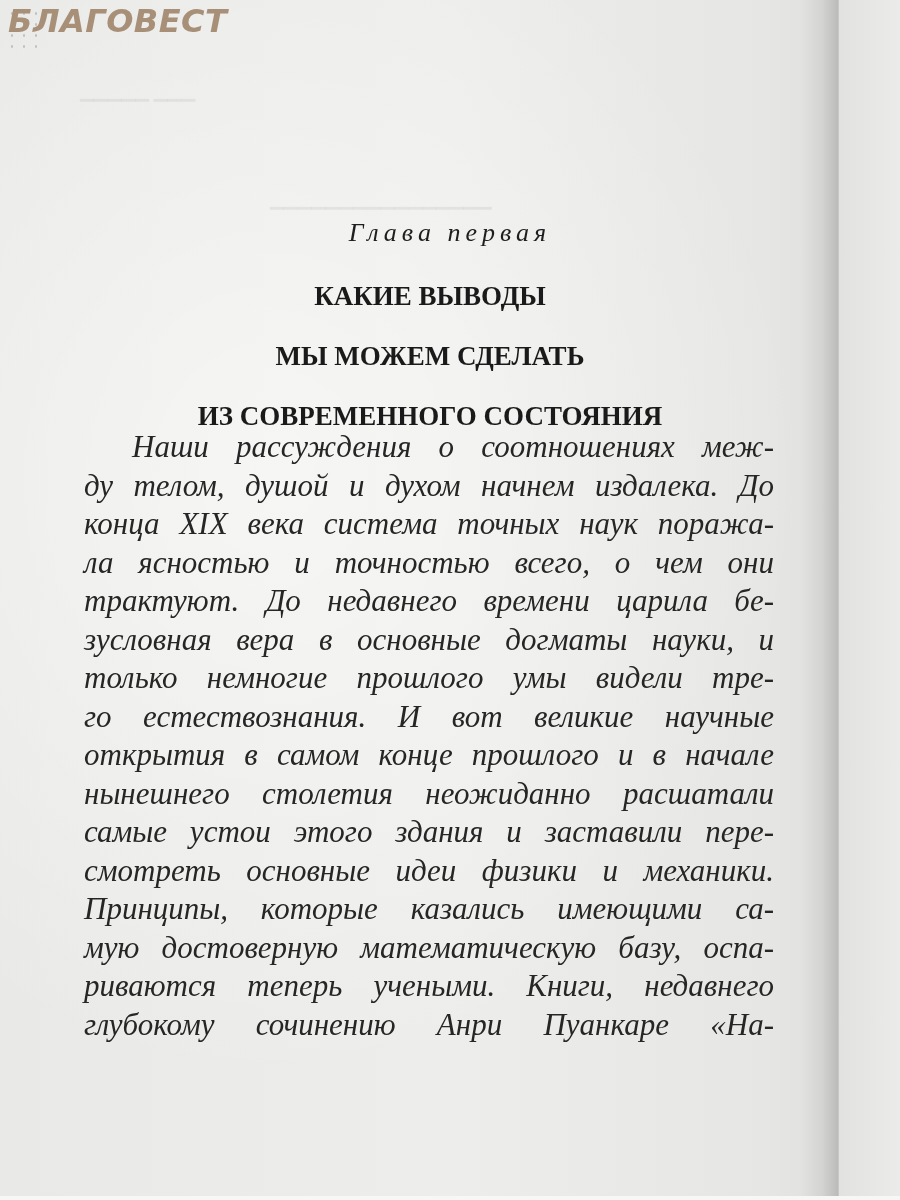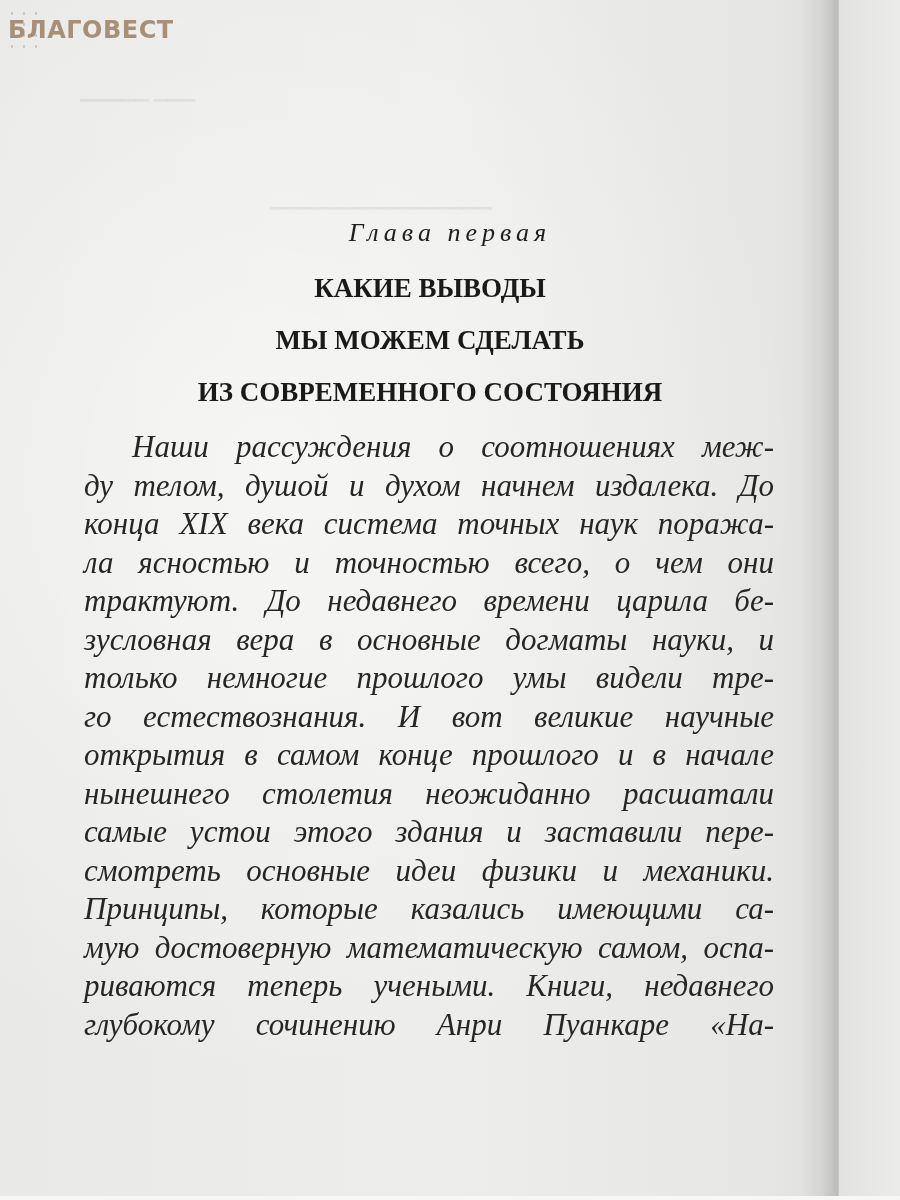--- a/index.html
+++ b/index.html
@@ -36,26 +36,27 @@
       background: linear-gradient(90deg, #e2e2e0, #ebebe9);
     }
     .bottom-edge {
       position: absolute;
       left: 0; top: 1196px;
       width: 900px; height: 4px;
       background: #f7f7f6;
     }
     .watermark {
       position: absolute;
-      left: 8px; top: 16px;
+      left: 8px; top: 2px;
       font-family: "DejaVu Sans", "Liberation Sans", sans-serif;
       font-weight: bold;
-      font-size: 24px;
+      font-size: 32px;
       letter-spacing: 0.5px;
       color: #a89078;
+      font-style: italic;
     }
     .watermark-dots {
       position: absolute;
       left: 6px; top: 8px;
       width: 40px; height: 45px;
       background-image: radial-gradient(circle, rgba(150,150,150,0.5) 1px, transparent 1.4px);
       background-size: 12px 11px;
     }
     
     .bleed {
@@ -78,21 +79,21 @@
     .chapter-title {
       position: absolute;
       left: 0; width: 860px;
       top: 258px;
       text-align: center;
       font-weight: bold;
       font-size: 27px;
       line-height: 44px;
       color: #1a1a1a;
     }
-    .chapter-title div { margin: 8px; }
+    .chapter-title div { margin: 16px; }
     .body-text {
       position: absolute;
       left: 84px;
       top: 428px;
       width: 690px;
       font-size: 31px;
       line-height: 38.5px;
       color: #262626;
     }
     .body-text .line {
@@ -131,21 +132,21 @@
     <span class="line">ла ясностью и точностью всего, о чем они</span>
     <span class="line">трактуют. До недавнего времени царила бе-</span>
     <span class="line">зусловная вера в основные догматы науки, и</span>
     <span class="line">только немногие прошлого умы видели тре-</span>
     <span class="line">го естествознания. И вот великие научные</span>
     <span class="line">открытия в самом конце прошлого и в начале</span>
     <span class="line">нынешнего столетия неожиданно расшатали</span>
     <span class="line">самые устои этого здания и заставили пере-</span>
     <span class="line">смотреть основные идеи физики и механики.</span>
     <span class="line">Принципы, которые казались имеющими са-</span>
-    <span class="line">мую достоверную математическую самом, оспа-</span>
+    <span class="line">мую достоверную математическую базу, оспа-</span>
     <span class="line">риваются теперь учеными. Книги, недавнего</span>
     <span class="line">глубокому сочинению Анри Пуанкаре «На-</span>
   </div>
 
   <div class="spine-shadow"></div>
   <div class="next-page"></div>
 </div>
 <div class="bottom-edge"></div>
 
 </body></html>

